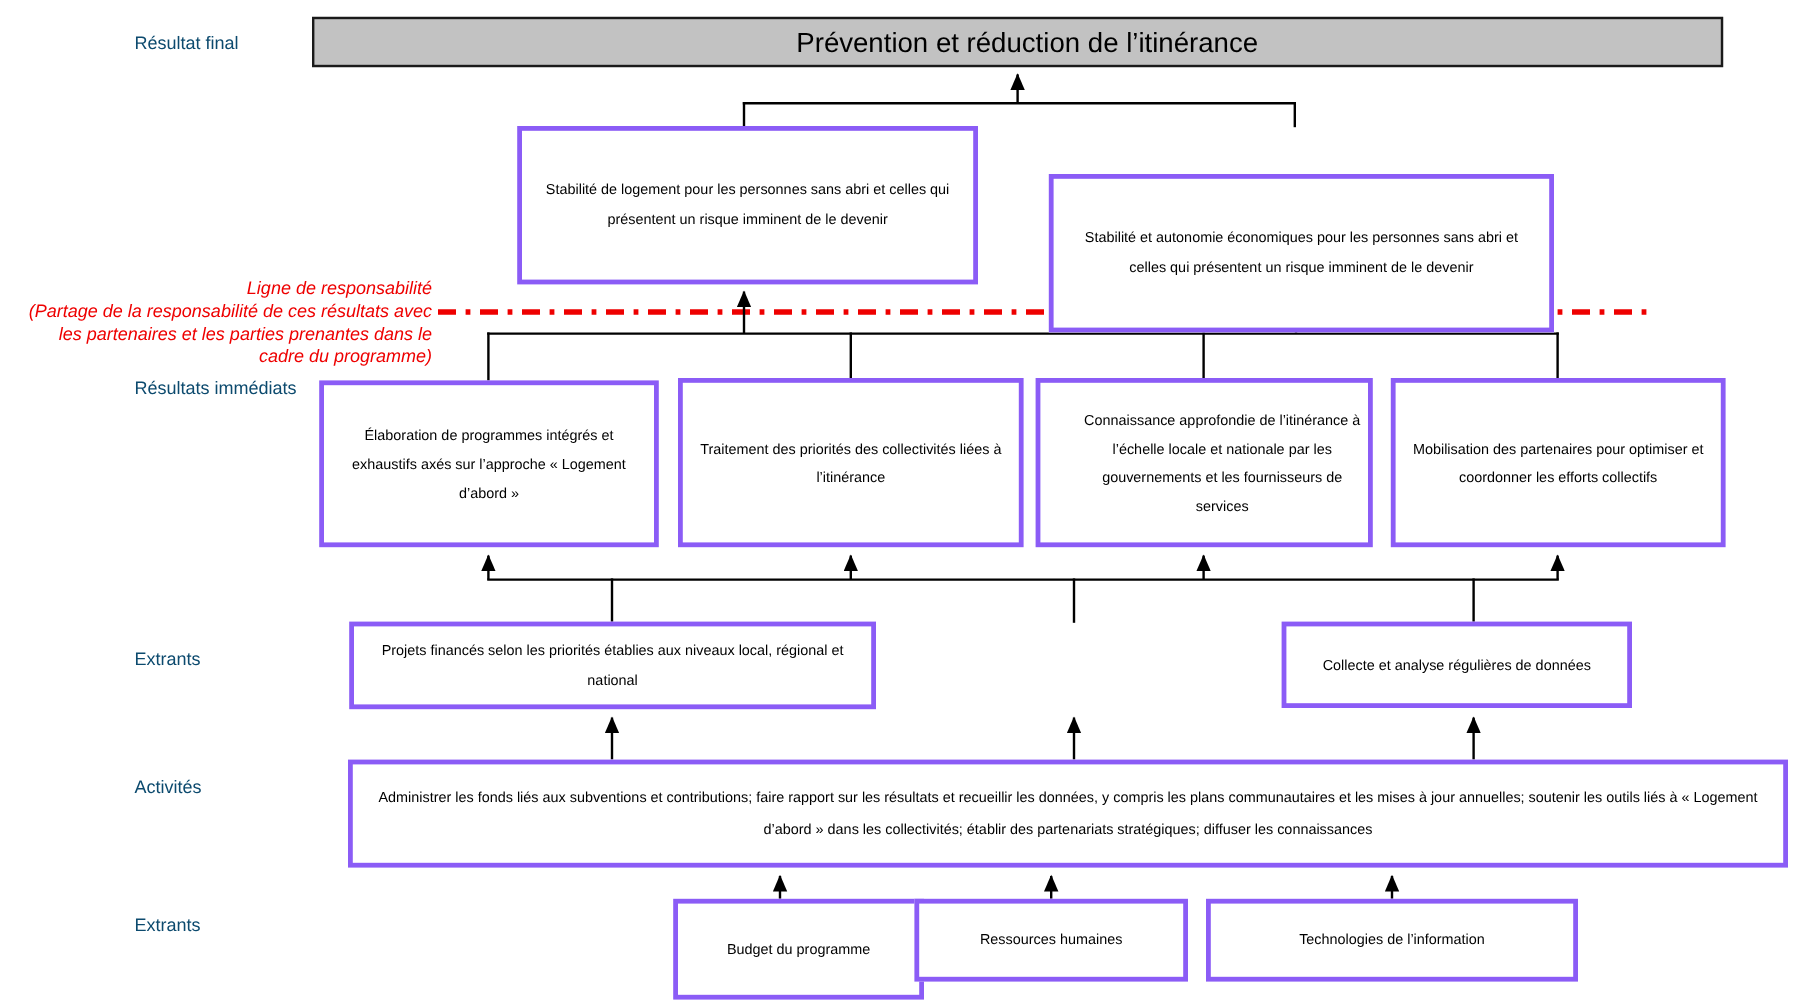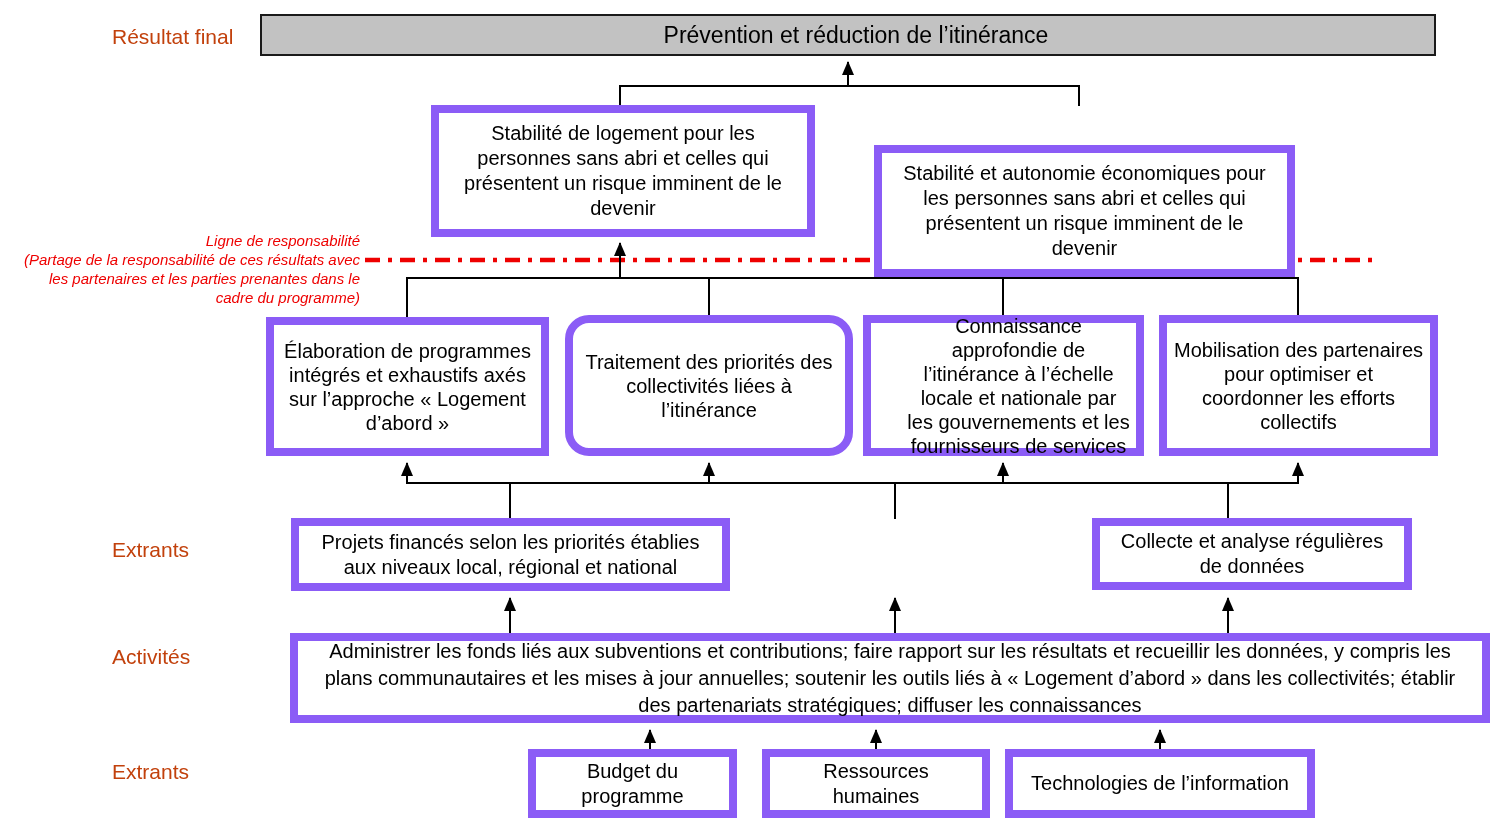--- a/index.html
+++ b/index.html
@@ -3,30 +3,30 @@
 <meta charset="utf-8">
 <style>
   html,body{margin:0;padding:0;background:#ffffff;}
   #canvas{
     position:relative;width:1507px;height:838px;background:#ffffff;
     font-family:"Liberation Sans","DejaVu Sans",sans-serif;color:#000;
     overflow:hidden;
   }
   #connectors{position:absolute;left:0;top:0;width:1507px;height:838px;z-index:1;}
   .row-label{
-    position:absolute;z-index:3;font-size:21px;line-height:25px;color:#c2410c;
+    position:absolute;z-index:3;font-size:15px;line-height:25px;color:#0c4a6e;
   }
   .note{
     position:absolute;z-index:3;color:#ee0000;font-style:italic;
     font-size:15px;line-height:19px;text-align:right;
   }
   .dbox{
-    position:absolute;z-index:2;background:#ffffff;border:8px solid #8b5cf6;
+    position:absolute;z-index:2;background:#ffffff;border:4px solid #8b5cf6;
     display:flex;align-items:center;justify-content:center;text-align:center;
-    font-size:20px;line-height:25px;box-sizing:border-box;padding:4px 10px;
+    font-size:12px;line-height:25px;box-sizing:border-box;padding:4px 10px;
   }
   .final{
     background:#c2c2c2;border:2px solid #1a1a1a;font-size:23px;
   }
   .imm{line-height:24px;padding:4px 6px;}
   .act{line-height:27px;}
 </style>
 </head>
 <body>
 
@@ -66,41 +66,42 @@
     <line x1="510" y1="633" x2="510" y2="598" stroke="#000" stroke-width="2" marker-end="url(#ah)"></line>
     <line x1="895" y1="633" x2="895" y2="598" stroke="#000" stroke-width="2" marker-end="url(#ah)"></line>
     <line x1="1228" y1="633" x2="1228" y2="598" stroke="#000" stroke-width="2" marker-end="url(#ah)"></line>
 
     <line x1="650" y1="749" x2="650" y2="730" stroke="#000" stroke-width="2" marker-end="url(#ah)"></line>
     <line x1="876" y1="749" x2="876" y2="730" stroke="#000" stroke-width="2" marker-end="url(#ah)"></line>
     <line x1="1160" y1="749" x2="1160" y2="730" stroke="#000" stroke-width="2" marker-end="url(#ah)"></line>
   </svg>
 
   <div class="row-label" style="left:112px;top:24px;">Résultat final</div>
+  <div class="row-label" style="left:112px;top:311px;width:160px;">Résultats immédiats</div>
   <div class="row-label" style="left:112px;top:537px;">Extrants</div>
   <div class="row-label" style="left:112px;top:644px;">Activités</div>
   <div class="row-label" style="left:112px;top:759px;">Extrants</div>
 
   <div class="note" style="left:8px;top:231px;width:352px;">
     <div>Ligne de responsabilité</div>
     <div>(Partage de la responsabilité de ces résultats avec les partenaires et les parties prenantes dans le cadre du programme)</div>
   </div>
 
   <div class="dbox final" style="left:260px;top:14px;width:1176px;height:42px;padding-left:26px;">Prévention et réduction de l’itinérance</div>
 
   <div class="dbox" style="left:431px;top:105px;width:384px;height:132px;">Stabilité de logement pour les personnes sans abri et celles qui présentent un risque imminent de le devenir</div>
   <div class="dbox" style="left:874px;top:105px;width:421px;height:132px;margin-top:40px;">Stabilité et autonomie économiques pour les personnes sans abri et celles qui présentent un risque imminent de le devenir</div>
 
   <div class="dbox imm" style="left:266px;top:317px;width:283px;height:139px;">Élaboration de programmes intégrés et exhaustifs axés sur l’approche « Logement d’abord »</div>
-  <div class="dbox imm" style="left:565px;top:315px;width:288px;height:141px;border-radius:24px;">Traitement des priorités des collectivités liées à l’itinérance</div>
+  <div class="dbox imm" style="left:565px;top:315px;width:288px;height:141px;">Traitement des priorités des collectivités liées à l’itinérance</div>
   <div class="dbox imm" style="left:863px;top:315px;width:281px;height:141px;padding-left:36px;">Connaissance approfondie de l’itinérance à l’échelle locale et nationale par les gouvernements et les fournisseurs de services</div>
   <div class="dbox imm" style="left:1159px;top:315px;width:279px;height:141px;">Mobilisation des partenaires pour optimiser et coordonner les efforts collectifs</div>
 
   <div class="dbox" style="left:291px;top:518px;width:439px;height:73px;">Projets financés selon les priorités établies aux niveaux local, régional et national</div>
-  <div class="dbox" style="left:1068px;top:518px;width:320px;height:72px;margin-left:24px;">Collecte et analyse régulières de données</div>
+  <div class="dbox" style="left:1068px;top:518px;width:292px;height:72px;">Collecte et analyse régulières de données</div>
 
   <div class="dbox act" style="left:290px;top:633px;width:1200px;height:90px;">Administrer les fonds liés aux subventions et contributions; faire rapport sur les résultats et recueillir les données, y compris les plans communautaires et les mises à jour annuelles; soutenir les outils liés à « Logement d’abord » dans les collectivités; établir des partenariats stratégiques; diffuser les connaissances</div>
 
-  <div class="dbox" style="left:528px;top:749px;width:209px;height:69px;">Budget du programme</div>
+  <div class="dbox" style="left:561px;top:749px;width:209px;height:84px;">Budget du programme</div>
   <div class="dbox" style="left:762px;top:749px;width:228px;height:69px;">Ressources humaines</div>
   <div class="dbox" style="left:1005px;top:749px;width:310px;height:69px;">Technologies de l’information</div>
 
 </div>
 
 </body></html>

